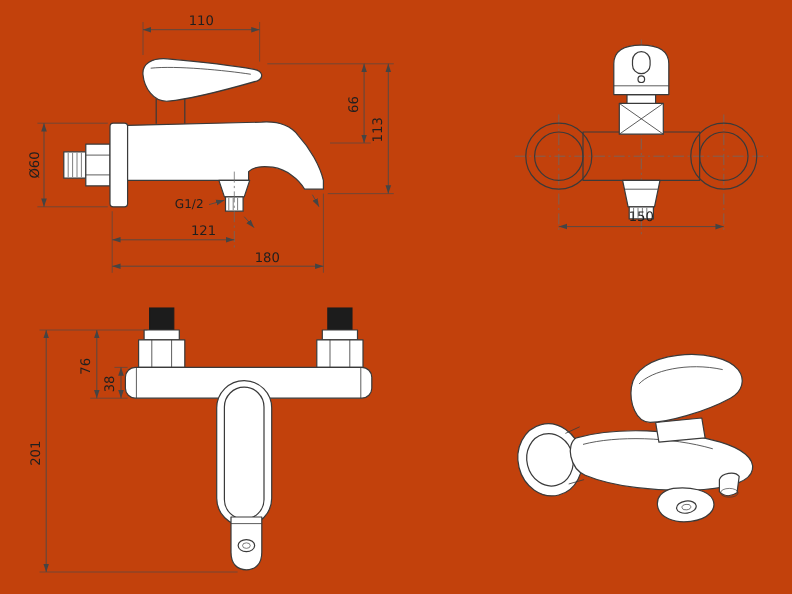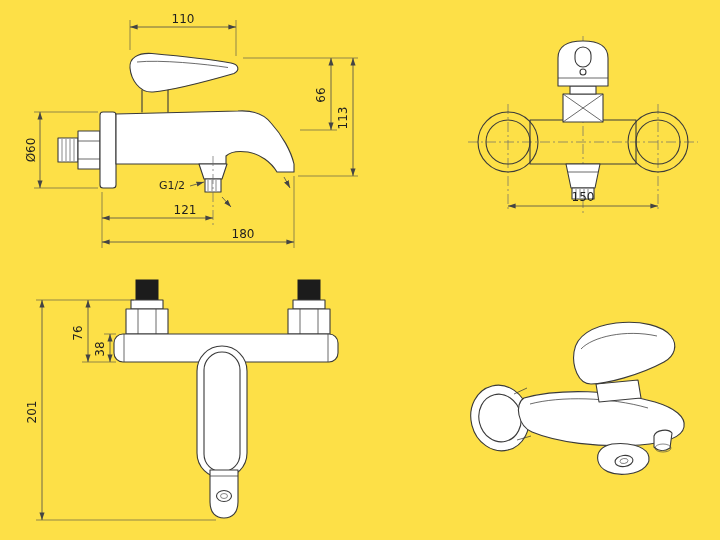--- a/index.html
+++ b/index.html
@@ -1,16 +1,16 @@
 <!DOCTYPE html>
 <html><head>
 <meta charset="utf-8">
 <style>
   html,body{margin:0;padding:0;background:#ffffff;}
-  .stage{position:relative;width:720px;height:540px;background:#fde047;overflow:hidden;
+  .stage{position:relative;width:720px;height:540px;background:#c2410c;overflow:hidden;
          font-family:"DejaVu Sans","Liberation Sans",sans-serif;}
   svg{display:block;}
   .obj{stroke:#3a3a3a;stroke-width:1.1;fill:none;stroke-linejoin:round;stroke-linecap:round;}
   .objf{stroke:#3a3a3a;stroke-width:1.1;fill:#ffffff;stroke-linejoin:round;}
   .thin{stroke:#3a3a3a;stroke-width:.6;fill:none;}
   .mid{stroke:#3a3a3a;stroke-width:.75;fill:none;}
   .dim{stroke:#4a4a4a;stroke-width:.8;fill:none;}
   .ext{stroke:#4a4a4a;stroke-width:.6;fill:none;}
   .cl{stroke:#6a6a6a;stroke-width:.7;fill:none;stroke-dasharray:10 3 2 3;}
   .solid{fill:#1c1c1c;stroke:#1c1c1c;}

